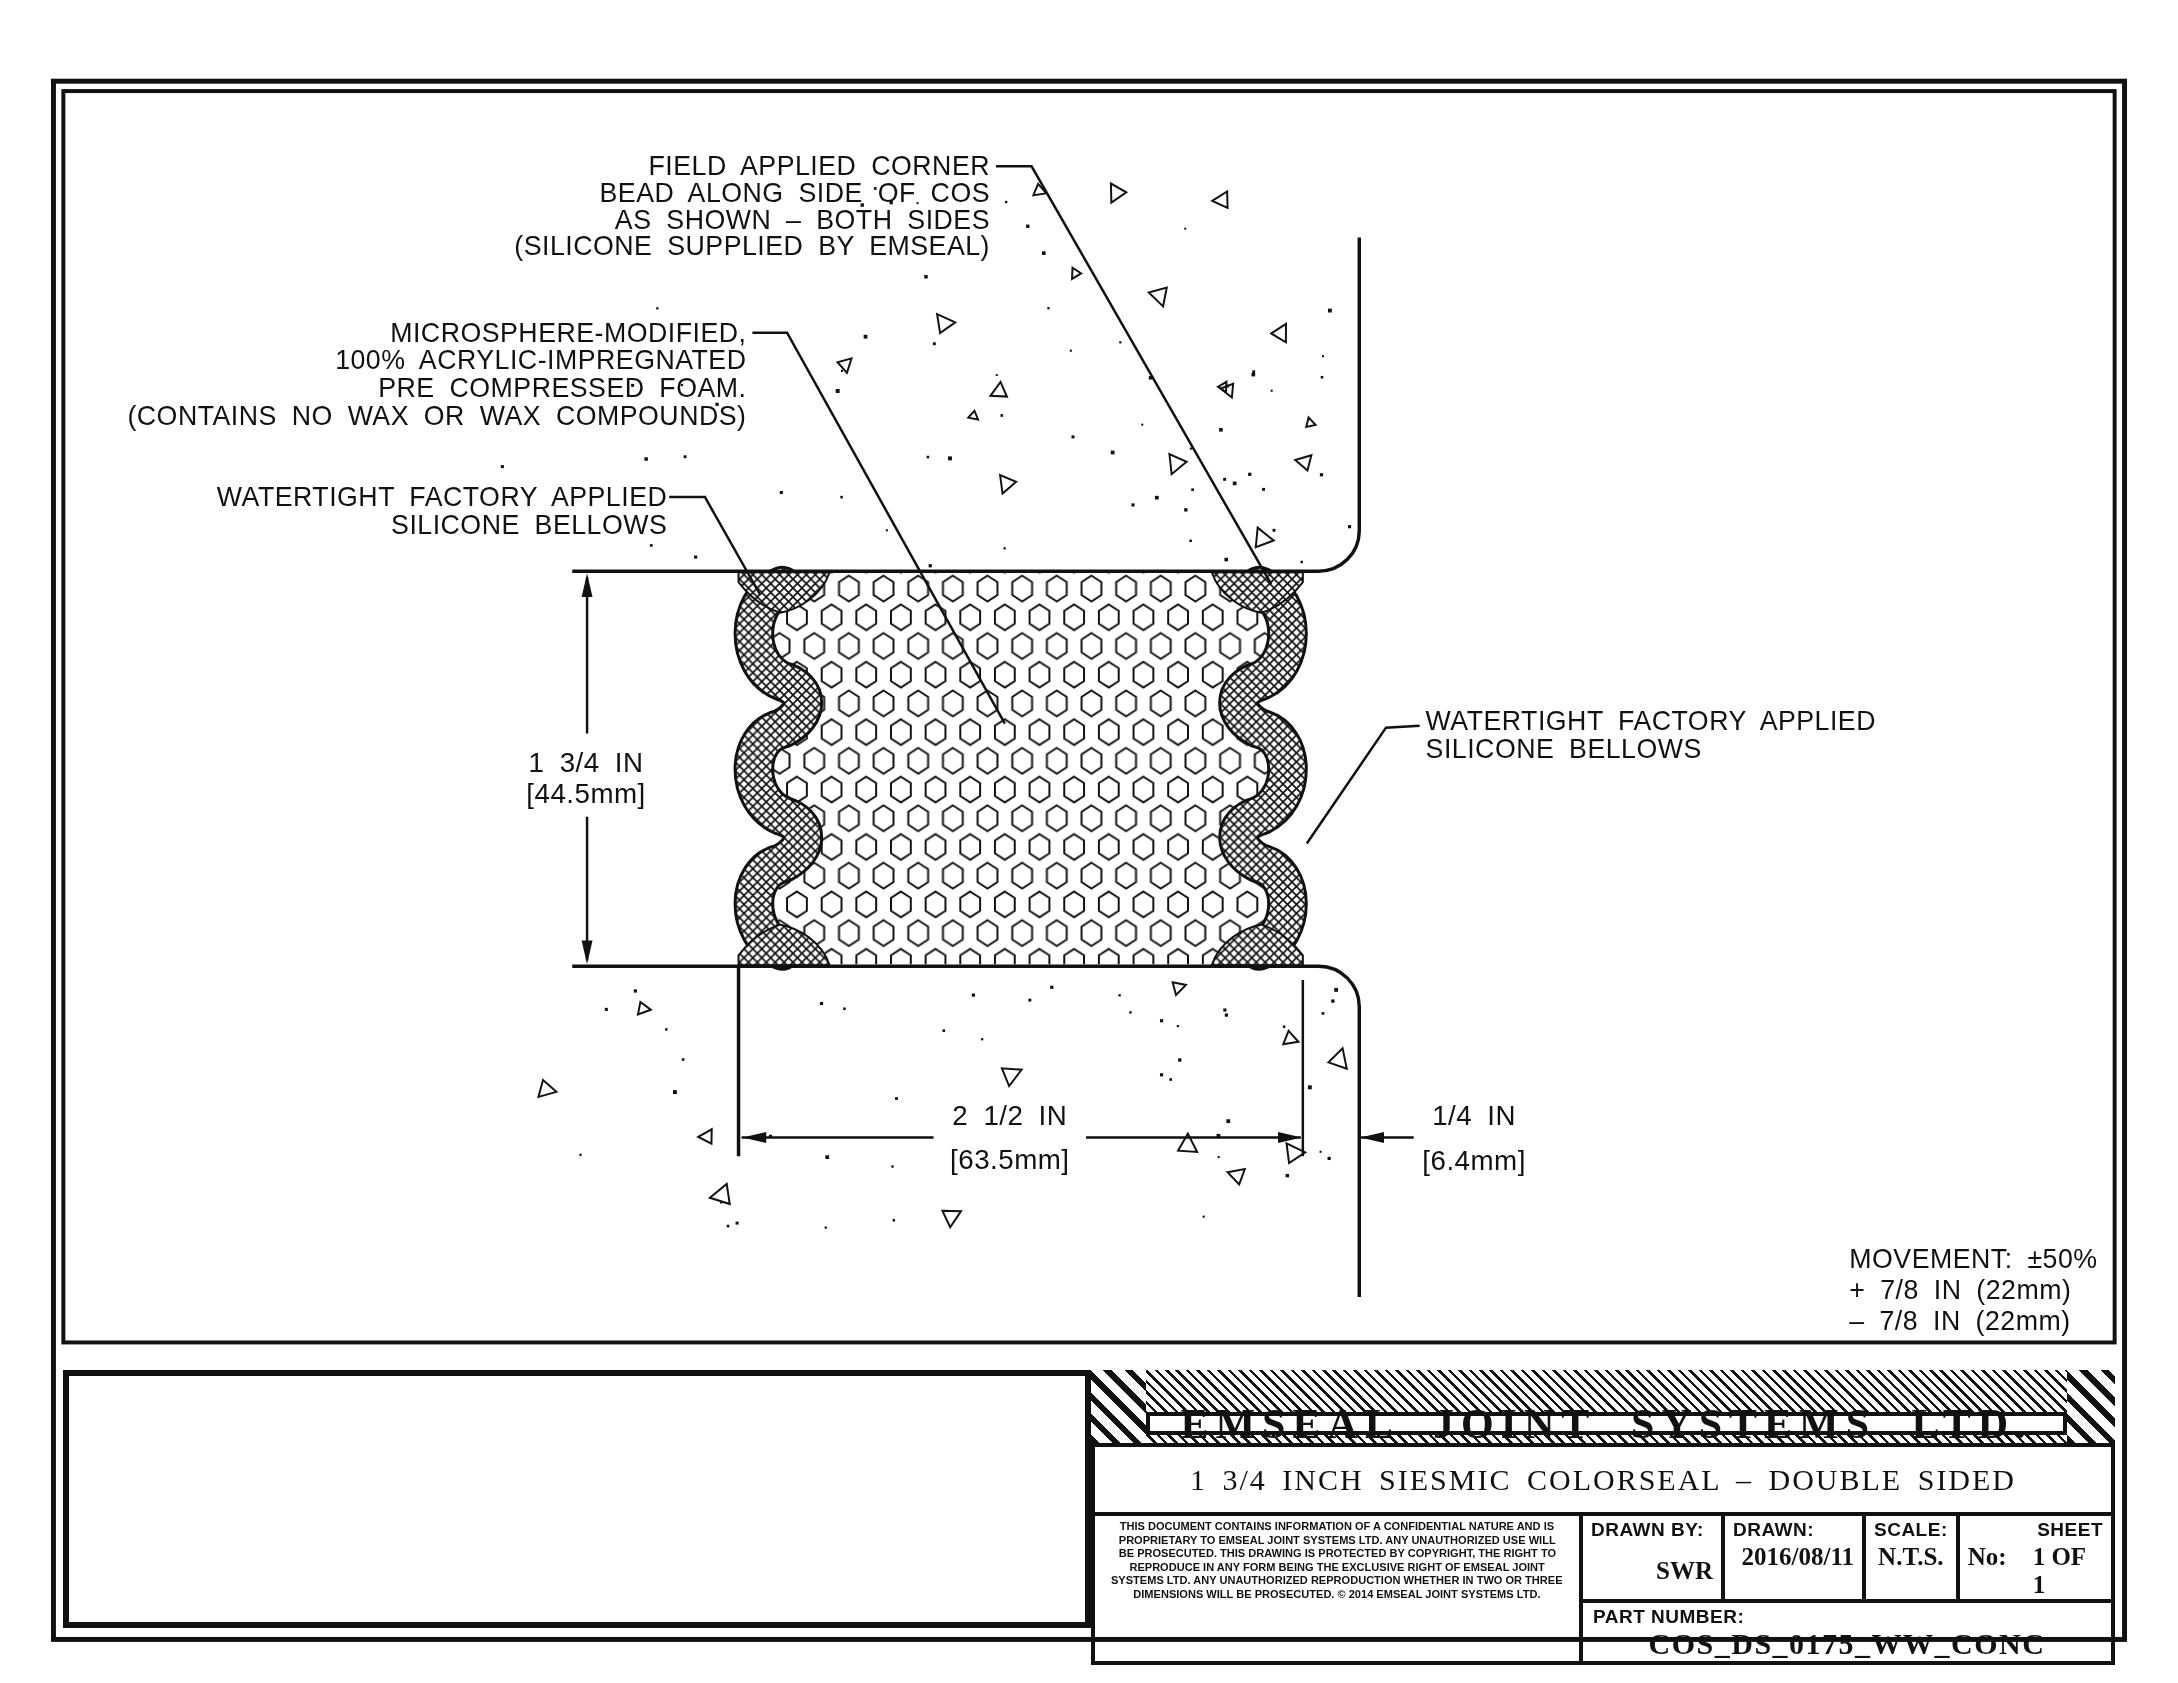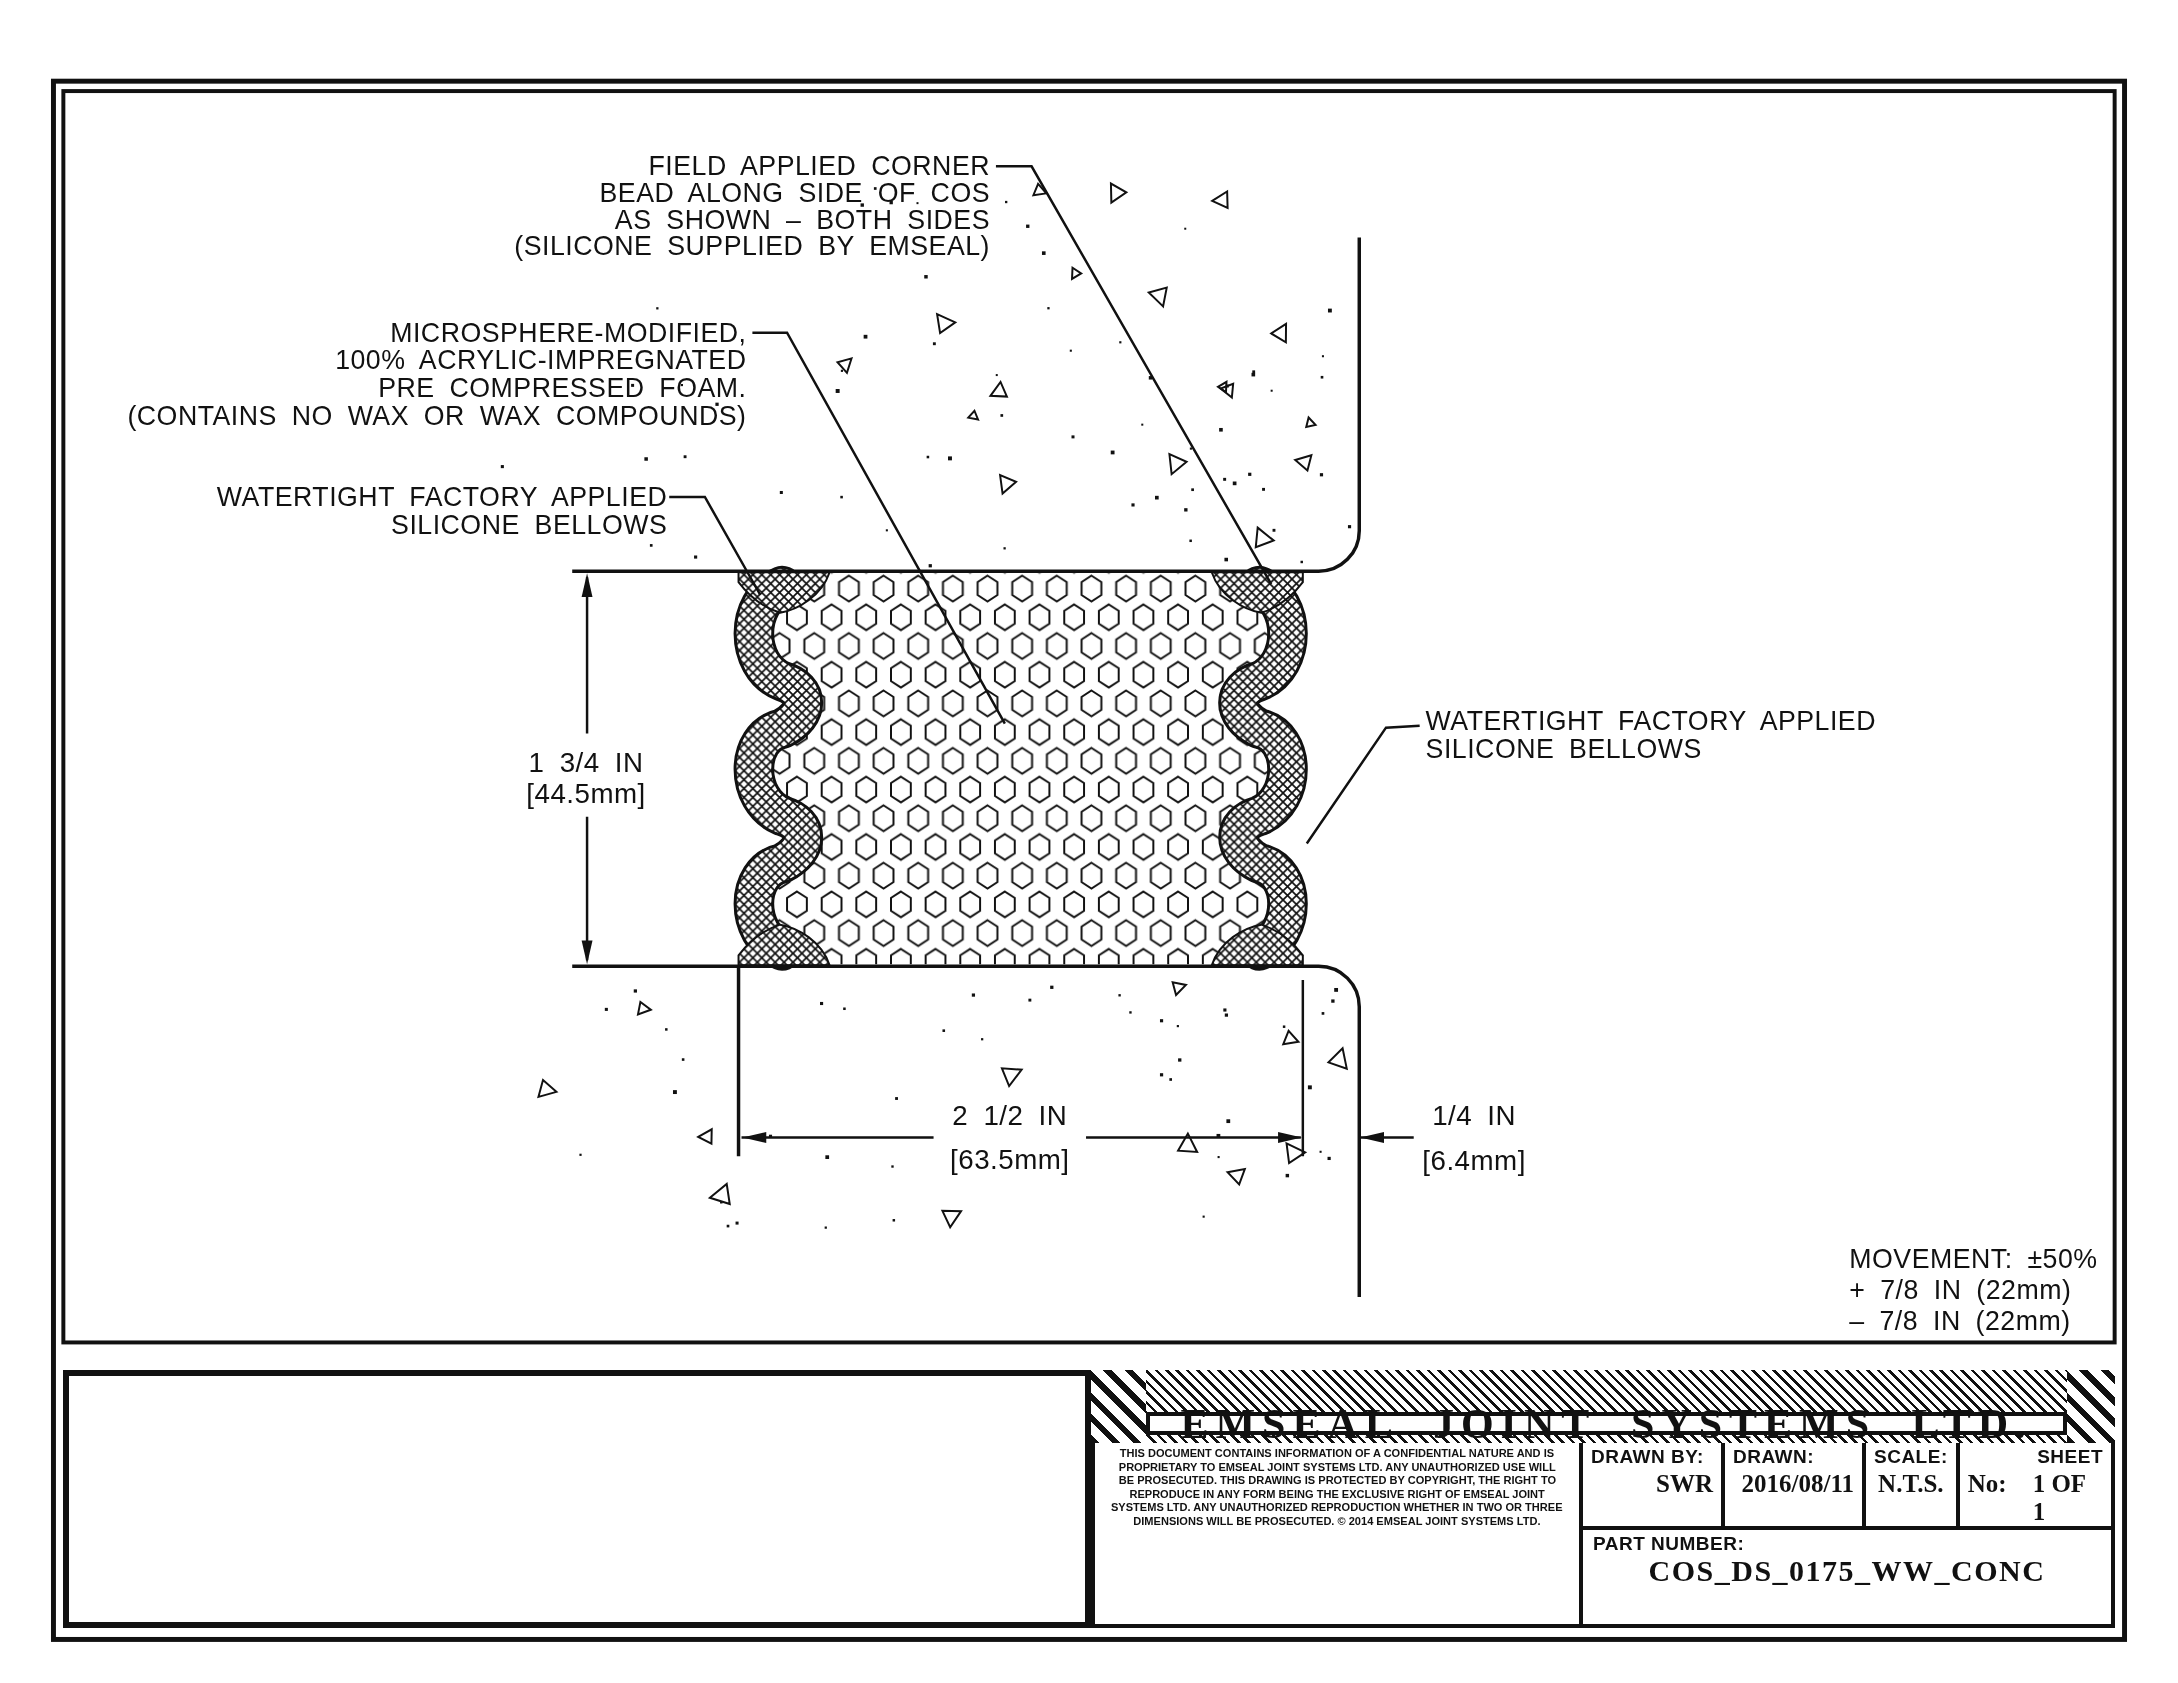--- a/index.html
+++ b/index.html
@@ -34,21 +34,21 @@
       display:flex;flex-direction:column;align-items:center;justify-content:flex-start;padding:4px 6px;}
   .legal div{font-size:11.4px;font-weight:bold;line-height:13.5px;white-space:nowrap;
       transform:scaleX(.97);letter-spacing:0;}
   .info{flex:1;display:flex;flex-direction:column;}
   .rowA{flex:0 0 60px;border-bottom:4px solid #111;box-sizing:border-box;display:flex;}
   .cell{border-right:4px solid #111;box-sizing:border-box;padding:3px 8px 0 8px;
       display:flex;flex-direction:column;}
   .cell:last-child{border-right:none;}
   .c-label{font-size:19px;font-weight:bold;letter-spacing:0.5px;}
   .c-value{font-family:"Liberation Serif",serif;font-weight:bold;font-size:25px;margin-top:2px;}
-  .w-drawn{flex:0 0 142px;} .w-date{flex:0 0 141px;} .w-scale{flex:0 0 83px;} .w-sheet{flex:1;align-items:flex-end;}
+  .w-drawn{flex:0 0 142px;gap:14px;} .w-date{flex:0 0 141px;} .w-scale{flex:0 0 83px;} .w-sheet{flex:1;align-items:flex-end;}
   .val-right{text-align:right;} .val-center{text-align:center;}
   .sheetline{display:flex;font-family:"Liberation Serif",serif;font-weight:bold;font-size:25px;margin-top:2px;}
   .sheetline .no{margin-right:26px;}
   .rowB{flex:1;padding:3px 10px 0 10px;display:flex;flex-direction:column;}
   .part-value{font-family:"Liberation Serif",serif;font-weight:bold;font-size:30px;
       letter-spacing:1.5px;text-align:center;margin-top:-1px;}
 </style>
 </head>
 <body>
 
@@ -296,20 +296,23 @@
   <div class="leftbox"></div>
 
   <div class="tb">
     <div class="tb-band1">
       <div class="hatchL"></div>
       <div class="hatchR"></div>
       <div class="titlebox">
         <span class="company">EMSEAL JOINT SYSTEMS LTD.</span>
       </div>
     </div>
+    <div class="tb-band2">
+      <span class="subtitle">1 3/4 INCH SIESMIC COLORSEAL – DOUBLE SIDED</span>
+    </div>
     <div class="tb-band3">
       <div class="legal">
         <div>THIS DOCUMENT CONTAINS INFORMATION OF A CONFIDENTIAL NATURE AND IS</div>
         <div>PROPRIETARY TO EMSEAL JOINT SYSTEMS LTD. ANY UNAUTHORIZED USE WILL</div>
         <div>BE PROSECUTED. THIS DRAWING IS PROTECTED BY COPYRIGHT, THE RIGHT TO</div>
         <div>REPRODUCE IN ANY FORM BEING THE EXCLUSIVE RIGHT OF EMSEAL JOINT</div>
         <div>SYSTEMS LTD. ANY UNAUTHORIZED REPRODUCTION WHETHER IN TWO OR THREE</div>
         <div>DIMENSIONS WILL BE PROSECUTED. © 2014 EMSEAL JOINT SYSTEMS LTD.</div>
       </div>
       <div class="info">

